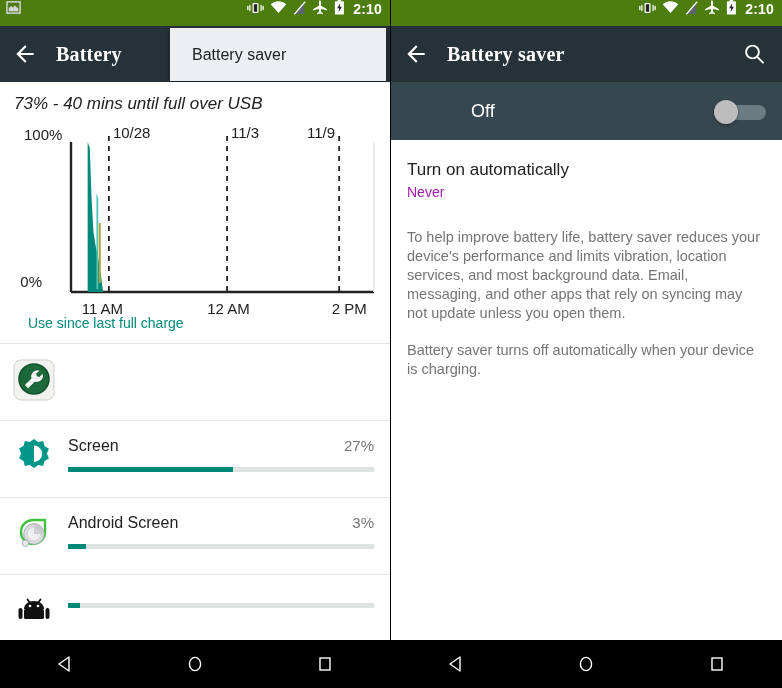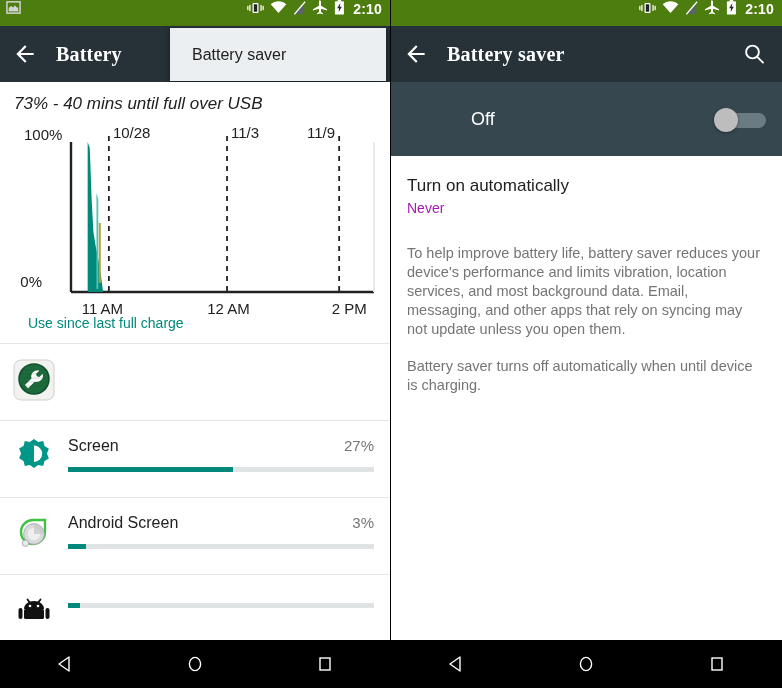--- a/index.html
+++ b/index.html
@@ -63,21 +63,21 @@
   .appicon { width: 44px; height: 44px; flex: 0 0 44px; margin-right: 12px; }
   .appmain { flex: 1; padding-top: 2px; }
   .approw-top { display: flex; justify-content: space-between; align-items: baseline; }
   .appname { font-size: 16px; color: #212121; }
   .apppct { font-size: 15px; color: #757575; }
   .track { margin-top: 12px; height: 5px; background: #dfe3e4; border-radius: 0; width: 100%; }
   .fill { height: 5px; background: #00897b; }
 
   
   .toggle-row {
-    height: 74px; background: #37474f; display: flex; align-items: center;
+    height: 58px; background: #37474f; display: flex; align-items: center;
     padding: 0 16px 0 80px; box-sizing: border-box; justify-content: space-between;
     cursor: pointer;
   }
   .toggle-label { color: #fff; font-size: 18px; }
   .switch { width: 52px; height: 22px; position: relative; }
   .sw-track {
     position: absolute; right: 0; top: 5px; width: 40px; height: 15px;
     background: #6b7b82; border-radius: 8px;
   }
   .sw-knob {
@@ -360,21 +360,21 @@
       <span class="switch">
         <span class="sw-track"></span>
         <span class="sw-knob"></span>
       </span>
     </div>
 
     <div class="rbody">
       <div class="pref-title">Turn on automatically</div>
       <div class="pref-sub">Never</div>
       <div class="para">To help improve battery life, battery saver reduces your device's performance and limits vibration, location services, and most background data. Email, messaging, and other apps that rely on syncing may not update unless you open them.</div>
-      <div class="para2">Battery saver turns off automatically when until device is charging.</div>
+      <div class="para2">Battery saver turns off automatically when your device is charging.</div>
     </div>
 
     <div class="navbar">
       <span class="navbtn">
         <svg width="20" height="20" viewBox="0 0 20 20">
             <path d="M14 3L4 10l10 7z" fill="none" stroke="#fff" stroke-width="1.4" stroke-linejoin="round"></path>
           </svg>
       </span>
       <span class="navbtn">
         <svg width="20" height="20" viewBox="0 0 20 20">

